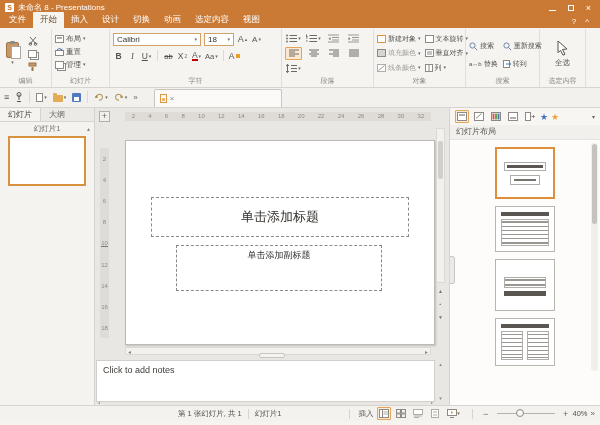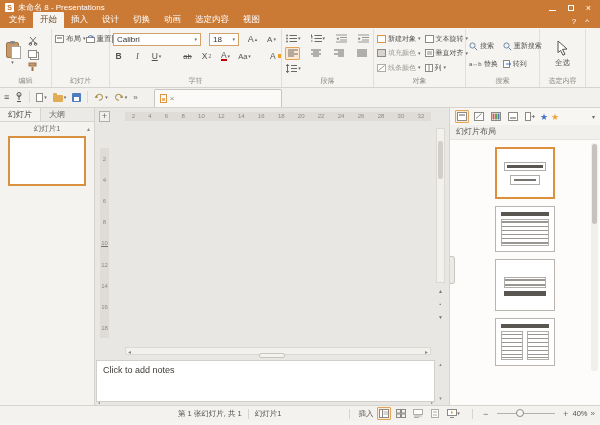--- a/index.html
+++ b/index.html
@@ -17,35 +17,35 @@
 .menubar{height:13px;background:#cb7a36;display:flex;align-items:flex-end;padding:0 2px;color:#fff}
 .menu-tabs{display:flex}
 .mtab{font-size:8.5px;padding:2px 7px;white-space:nowrap;cursor:default}
 .mtab.active{background:#f5f4f1;color:#6e4620;border-radius:1px 1px 0 0}
 .menu-right{margin-left:auto;display:flex;gap:9px;padding:0 9px 2px;color:#fff;font-size:8px}
 
 .ribbon{height:60px;background:#f5f4f1;border-bottom:1px solid #d7d4d0;display:flex;padding-top:1px}
 .rgroup{position:relative;border-right:1px solid #e2dfdb;padding:3px 3px 12px;flex:none}
 .glabel{position:absolute;bottom:1px;left:0;right:0;text-align:center;font-size:7px;color:#8d8a85;white-space:nowrap}
 .dd{font-size:5px;color:#6d6a66;line-height:5px}
-.rowline{display:flex;align-items:flex-start;gap:8px}
+.rowline{display:flex;align-items:flex-start;gap:3px}
 
 .g-edit{width:52px;display:flex;gap:4px}
 .bigbtn{display:flex;flex-direction:column;align-items:center;justify-content:center;gap:2px;padding:2px 3px}
 .clipboard{width:13px;height:16px;background:#c7986a;border:1px solid #9c7648;border-radius:2px;position:relative}
 .clipboard:before{content:"";position:absolute;left:3px;top:-2px;width:5px;height:3px;background:#8d8a85;border-radius:1px}
 .clipboard:after{content:"";position:absolute;right:-3px;bottom:-2px;width:8px;height:11px;background:#fff;border:1px solid #aaa7a2}
 .mini-col{display:flex;flex-direction:column;justify-content:space-around;padding:2px 0}
 .ib{width:13px;height:12px;display:flex;align-items:center;justify-content:center}
 
 .g-slides{width:58px;display:flex;gap:3px}
 .slide-ic{width:18px;height:13px;background:#fff;border:1px solid #8d8a85;position:relative}
 .slide-ic:before{content:"+";position:absolute;left:-3px;top:-6px;color:#f09c28;font-weight:bold;font-size:8px}
 .btn-lbl{font-size:7.5px;color:#55524e;white-space:nowrap}
-.scol{display:flex;flex-direction:row;justify-content:flex-start}
+.scol{display:flex;flex-direction:column;justify-content:flex-start}
 .sbtn{display:flex;align-items:center;gap:2px;height:13px}
 .mi{width:9px;height:8px;border:1px solid #8d8a85;background:#fff;position:relative;flex:none}
 .mi-top:after{content:"";position:absolute;left:1px;right:1px;top:1px;height:2px;background:#b0ada8}
 .mi-two{box-shadow:2px 2px 0 -1px #fff,2px 2px 0 0 #8d8a85}
 
 .g-font{width:172px;display:flex;flex-direction:column;justify-content:flex-start;gap:4px;padding-top:4px}
 .combo{height:13px;background:#fff;border:1px solid #d2a368;display:flex;align-items:center;justify-content:space-between;font-size:8px;color:#35322f;padding:0 3px}
 .fbtn{min-width:11px;height:12px;display:flex;align-items:center;justify-content:center;font-size:8.5px;color:#55524e;gap:1px;white-space:nowrap}
 .vdiv{width:1px;height:11px;background:#ddd9d4;margin:0 2px}
 .u-red{border-bottom:2px solid #c00000;line-height:8px}
@@ -513,20 +513,24 @@
         <span>4</span>
         <span>6</span>
         <span>8</span>
         <span>10</span>
         <span>12</span>
         <span>14</span>
         <span>16</span>
         <span>18</span>
       </div>
 
+    <div class="canvas">
+      <div class="ph-title">单击添加标题</div>
+      <div class="ph-sub">单击添加副标题</div>
+    </div>
 
     <div class="vscroll">
       <div class="vthumb"></div>
     </div>
     <div class="navcol">
       <span>▲</span>
       <span>▪</span>
       <span>▼</span>
     </div>
 

